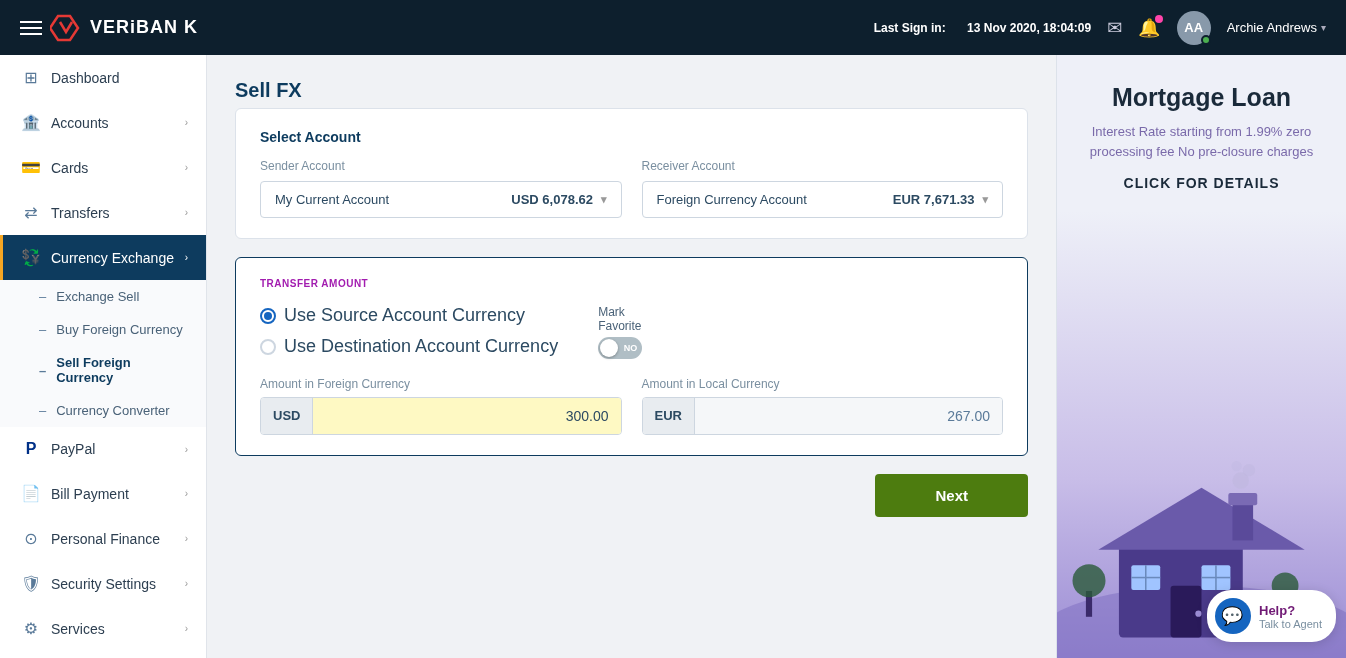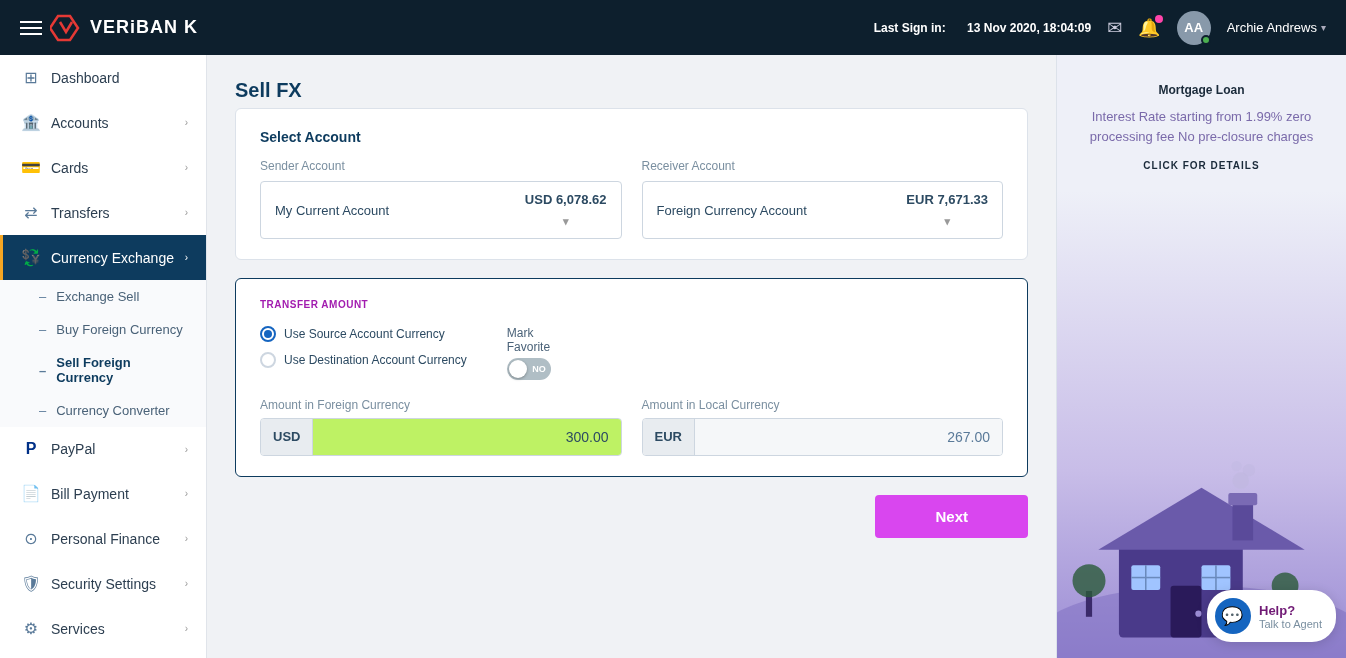--- a/index.html
+++ b/index.html
@@ -88,29 +88,29 @@
       display: flex;
       align-items: center;
       justify-content: space-between;
       border: 1px solid #cdd6e0;
       border-radius: 4px;
       padding: 10px 14px;
       cursor: pointer;
       background: #fff;
     }
     .account-select-left { font-size: 13px; color: #2c4a62; font-weight: 500; }
-    .account-select-right { display: flex; align-items: center; gap: 8px; font-size: 13px; color: #2c4a62; font-weight: 600; flex-direction: column; }
+    .account-select-right { display: flex; align-items: center; gap: 8px; font-size: 13px; color: #2c4a62; font-weight: 600; }
     .account-select-chevron { font-size: 11px; color: #999; }
 
     .transfer-card { background: #fff; border: 1.5px solid #0d3b5e; border-radius: 6px; padding: 20px 24px; margin-bottom: 18px; }
     .transfer-title { font-size: 10px; font-weight: 700; color: #a21caf; letter-spacing: 0.5px; margin-bottom: 16px; }
 
     .transfer-top { display: flex; gap: 40px; align-items: flex-start; margin-bottom: 18px; }
     .radio-group { display: flex; flex-direction: column; gap: 10px; }
-    .radio-item { display: flex; align-items: center; gap: 8px; font-size: 12px; color: #2c4a62; cursor: pointer; }
+    .radio-item { display: flex; align-items: center; gap: 8px; font-size: 18px; color: #2c4a62; cursor: pointer; }
     .radio-circle {
       width: 16px; height: 16px; border-radius: 50%; border: 2px solid #cdd6e0;
       display: flex; align-items: center; justify-content: center;
     }
     .radio-circle.checked { border-color: #1565c0; }
     .radio-circle.checked::after { content: ''; width: 8px; height: 8px; border-radius: 50%; background: #1565c0; display: block; }
 
     .mark-favorite { display: flex; flex-direction: column; gap: 4px; }
     .mark-fav-label { font-size: 12px; color: #4a6278; }
     .toggle { display: flex; align-items: center; }
@@ -120,42 +120,42 @@
     }
     .toggle-track.off { background: #b0bec5; }
     .toggle-knob { width: 18px; height: 18px; background: #fff; border-radius: 50%; box-shadow: 0 1px 3px rgba(0,0,0,0.3); transition: transform 0.2s; }
     .toggle-no { font-size: 9px; color: #fff; position: absolute; right: 5px; font-weight: 700; }
 
     .amount-row { display: flex; gap: 20px; align-items: flex-end; }
     .amount-field { flex: 1; }
     .amount-label { font-size: 12px; color: #7a8fa0; margin-bottom: 6px; }
     .amount-input-wrap { display: flex; border: 1px solid #cdd6e0; border-radius: 4px; overflow: hidden; }
     .amount-currency { background: #e8ecf0; padding: 10px 12px; font-size: 13px; font-weight: 700; color: #2c4a62; border-right: 1px solid #cdd6e0; min-width: 52px; text-align: center; }
-    .amount-input { flex: 1; border: none; outline: none; padding: 10px 12px; font-size: 14px; color: #2c4a62; text-align: right; background: #bef264; }
+    .amount-input { flex: 1; border: none; outline: none; padding: 10px 12px; font-size: 14px; color: #2c4a62; text-align: right; background: #fef9c3; }
     .amount-input.readonly { background: #f5f7f9; color: #5a7a99; }
 
     .next-row { display: flex; justify-content: flex-end; margin-top: 4px; }
     .next-btn {
-      background: #d946ef;
+      background: #4d7c0f;
       color: #fff;
       border: none;
       border-radius: 4px;
       padding: 13px 60px;
       font-size: 15px;
       font-weight: 600;
       cursor: pointer;
       min-width: 145px;
     }
 
     
     .right-panel { width: 290px; flex-shrink: 0; background: #eef0f8; border-left: 1px solid #dce2ea; display: flex; flex-direction: column; overflow: hidden; }
     .mortgage-ad { padding: 28px 20px 10px; text-align: center; }
-    .mortgage-title { font-size: 12px; font-weight: 800; color: #1a2a3a; margin-bottom: 10px; }
+    .mortgage-title { font-size: 25px; font-weight: 800; color: #1a2a3a; margin-bottom: 10px; }
     .mortgage-desc { font-size: 13px; color: #7a6aaa; line-height: 1.5; margin-bottom: 14px; }
-    .mortgage-cta { font-size: 10px; font-weight: 800; color: #1a2a3a; letter-spacing: 1px; margin-bottom: 10px; }
+    .mortgage-cta { font-size: 14px; font-weight: 800; color: #1a2a3a; letter-spacing: 1px; margin-bottom: 10px; }
     .mortgage-illustration { flex: 1; background: linear-gradient(180deg, #eef0f8 0%, #c8bde8 60%, #9b8cd4 100%); position: relative; min-height: 220px; display: flex; align-items: flex-end; justify-content: center; overflow: hidden; }
     .house-svg { width: 100%; }
 
     
     .help-bubble {
       position: absolute;
       bottom: 16px;
       right: 10px;
       background: #fff;
       border-radius: 24px;

